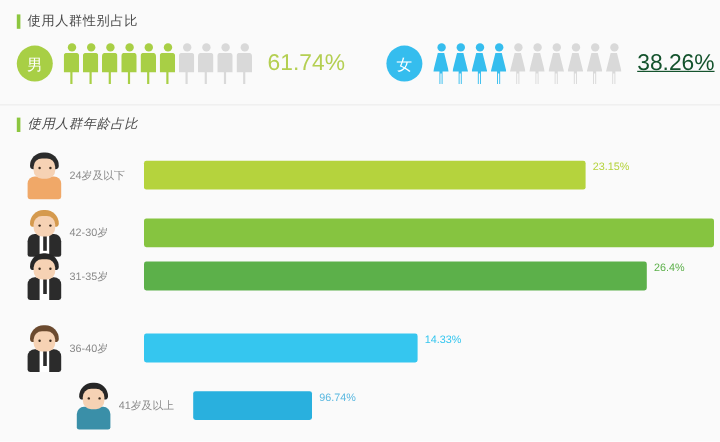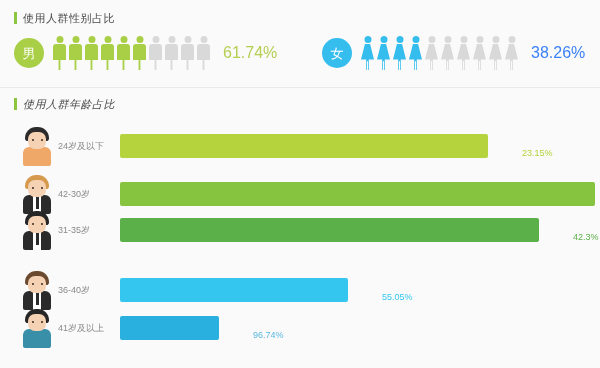--- a/index.html
+++ b/index.html
@@ -36,34 +36,34 @@
   .fig.male .body{
     border-radius:3px 3px 1px 1px;
     -webkit-clip-path:polygon(0 0,100% 0,100% 62%,57% 62%,57% 100%,43% 100%,43% 62%,0 62%);
     clip-path:polygon(0 0,100% 0,100% 62%,57% 62%,57% 100%,43% 100%,43% 62%,0 62%);
   }
   
   .fig.female .body{
     -webkit-clip-path:polygon(30% 0,70% 0,100% 60%,60% 60%,60% 100%,54% 100%,54% 66%,46% 66%,46% 100%,40% 100%,40% 60%,0 60%);
     clip-path:polygon(30% 0,70% 0,100% 60%,60% 60%,60% 100%,54% 100%,54% 66%,46% 66%,46% 100%,40% 100%,40% 60%,0 60%);
   }
-  .pct-big{font-size:16px;margin-left:10px;white-space:nowrap;}
+  .pct-big{font-size:19px;margin-left:10px;white-space:nowrap;}
 
   
   .age-row{position:absolute;left:0;right:0;height:48px;display:flex;align-items:center;}
   .avatar{position:relative;width:34px;height:40px;margin-left:20px;flex:0 0 auto;}
   .av-hair{position:absolute;left:5px;top:1px;width:24px;height:14px;border-radius:12px 12px 3px 3px;}
   .av-face{position:absolute;left:8px;top:6px;width:18px;height:17px;border-radius:7px;background:#f6d2b4;}
   .av-eye{position:absolute;top:13px;width:2px;height:2px;border-radius:50%;background:#3a2a1d;}
   .av-eye.l{left:12px;} .av-eye.r{left:21px;}
   .av-body{position:absolute;left:3px;top:21px;width:28px;height:19px;border-radius:6px 6px 2px 2px;}
   .av-shirt{position:absolute;left:13px;top:21px;width:8px;height:19px;background:#ffffff;}
   .av-tie{position:absolute;left:15.5px;top:22px;width:3px;height:13px;background:#2b2b2b;}
   .age-label{width:62px;margin-left:4px;font-size:9px;color:#8a8a8a;white-space:nowrap;flex:0 0 auto;}
-  .bar-wrap{position:relative;display:flex;align-items:flex-end;flex:1 1 auto;min-width:0;gap:28px;}
+  .bar-wrap{position:relative;display:flex;align-items:flex-start;flex:1 1 auto;min-width:0;}
   .bar{height:24px;border-radius:2px;flex:0 0 auto;}
   .bar-pct{font-size:9px;margin-left:6px;white-space:nowrap;}
 </style>
 </head>
 <body>
 
 <div class="page">
 
   <div class="panel" id="gender-panel">
 
@@ -156,21 +156,21 @@
           </div>
           <div class="fig female">
             <span class="head" style="background:#d9d9d9"></span>
             <span class="body" style="background:#d9d9d9"></span>
           </div>
           <div class="fig female">
             <span class="head" style="background:#d9d9d9"></span>
             <span class="body" style="background:#d9d9d9"></span>
           </div>
         </div>
-      <div class="pct-big" style="color: #3b82f6;">38.26%</div>
+      <div class="pct-big" style="color: #14532d; text-decoration: underline;">38.26%</div>
     </div>
   </div>
 
   <div class="panel" id="age-panel">
 
     <div class="sec-head" style="left:14px;top:10px;font-style:italic;">
       <span class="sec-bar" style="background: rgb(140, 198, 63);"></span>
       <span class="sec-title">使用人群年龄占比</span>
     </div>
 
@@ -210,40 +210,40 @@
             <span class="av-shirt"></span>
             <span class="av-tie"></span>
             <span class="av-hair" style="background:#262626"></span>
             <span class="av-face"></span>
             <span class="av-eye l"></span>
             <span class="av-eye r"></span>
           </div>
           <div class="age-label">31-35岁</div>
           <div class="bar-wrap">
             <div class="bar" style="width:419px;background:#5cb04a"></div>
-            <div class="bar-pct" style="color:#5cb04a">42.3%</div>
+            <div class="bar-pct" style="color:#5cb04a">26.4%</div>
           </div>
         </div>
         <div class="age-row" style="top: 178px;">
           <div class="avatar">
             <span class="av-body" style="background:#2b2b2b"></span>
             <span class="av-shirt"></span>
             <span class="av-tie"></span>
             <span class="av-hair" style="background:#6b4a2f"></span>
             <span class="av-face"></span>
             <span class="av-eye l"></span>
             <span class="av-eye r"></span>
           </div>
           <div class="age-label">36-40岁</div>
           <div class="bar-wrap">
             <div class="bar" style="width:228px;background:#35c6ef"></div>
-            <div class="bar-pct" style="color:#35c6ef">55.05%</div>
-          </div>
-        </div>
-        <div class="age-row" style="top: 216px;">
+            <div class="bar-pct" style="color:#35c6ef">14.33%</div>
+          </div>
+        </div>
+        <div class="age-row" style="top: 226px; padding-left: 41px;">
           <div class="avatar">
             <span class="av-body" style="background:#3a8fa8"></span>
             <span class="av-hair" style="background:#262626"></span>
             <span class="av-face"></span>
             <span class="av-eye l"></span>
             <span class="av-eye r"></span>
           </div>
           <div class="age-label">41岁及以上</div>
           <div class="bar-wrap">
             <div class="bar" style="width:99px;background:#29b0de"></div>

